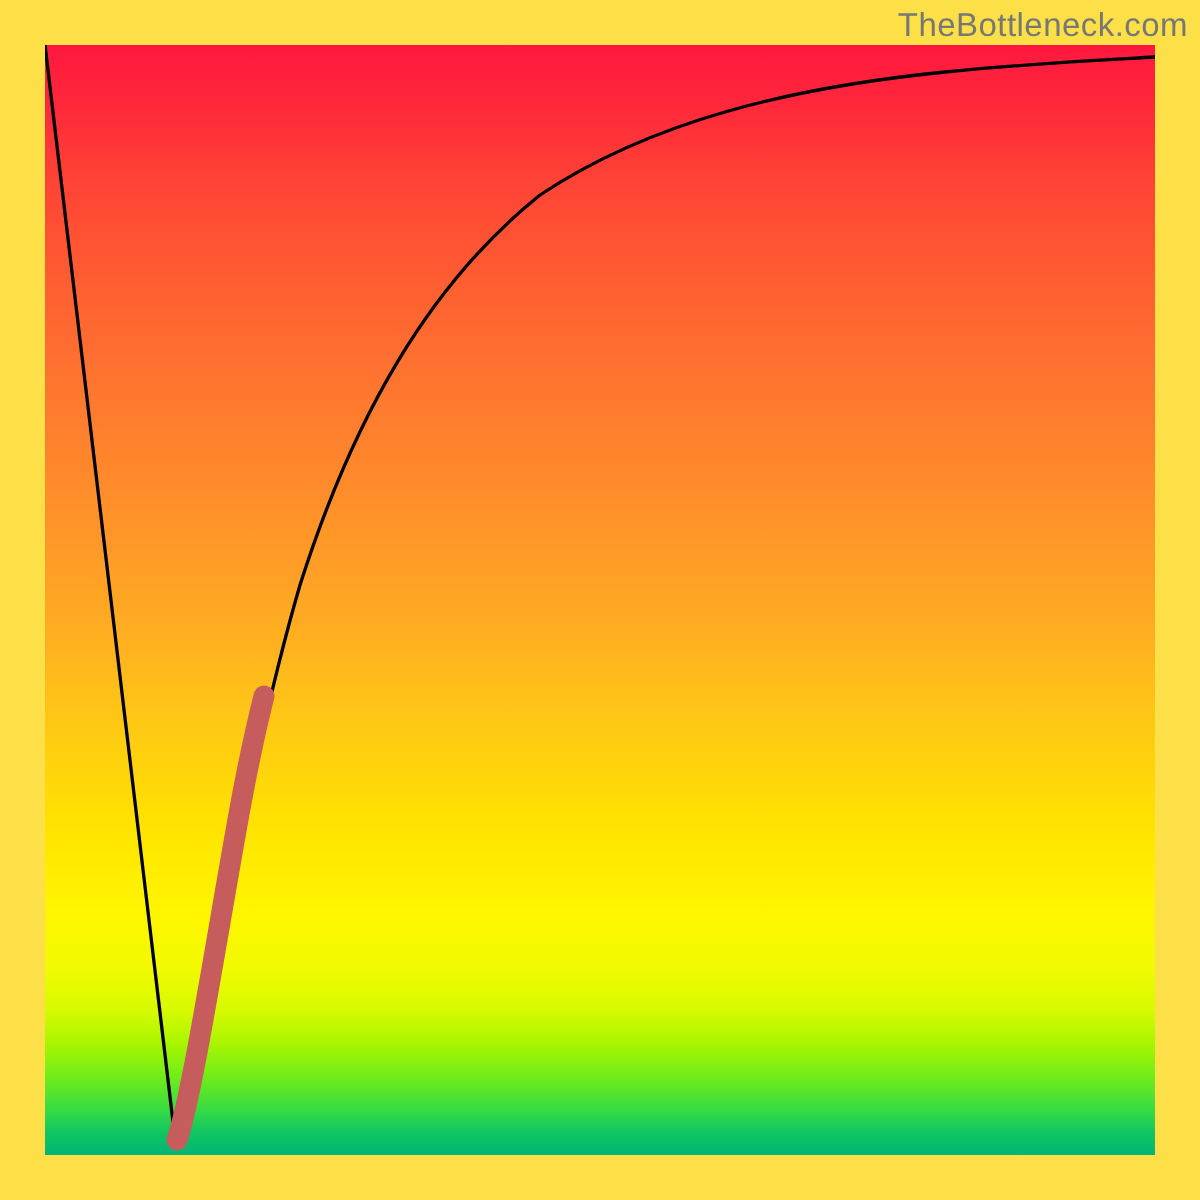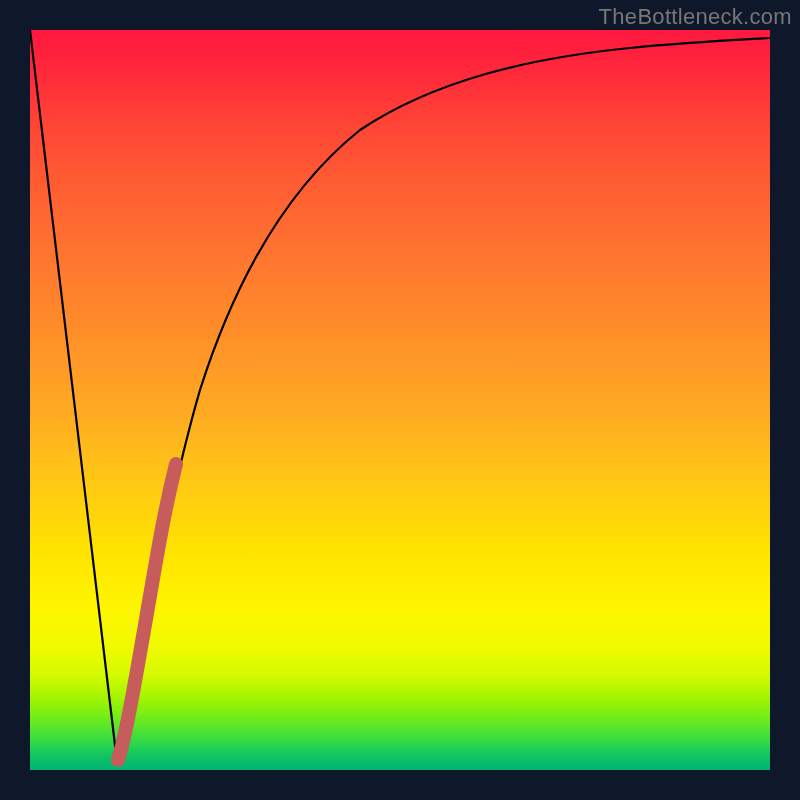--- a/index.html
+++ b/index.html
@@ -8,21 +8,21 @@
     width: 800px;
     height: 800px;
     overflow: hidden;
     background: #000;
     font-family: Arial, Helvetica, sans-serif;
   }
   .frame {
     position: relative;
     width: 800px;
     height: 800px;
-    background: #0f172a;
+    background: #fde047;
   }
   .plot {
     position: absolute;
     left: 30px;
     top: 30px;
     width: 740px;
     height: 740px;
     
     background: linear-gradient(to bottom,
       #ff183f 0%,

